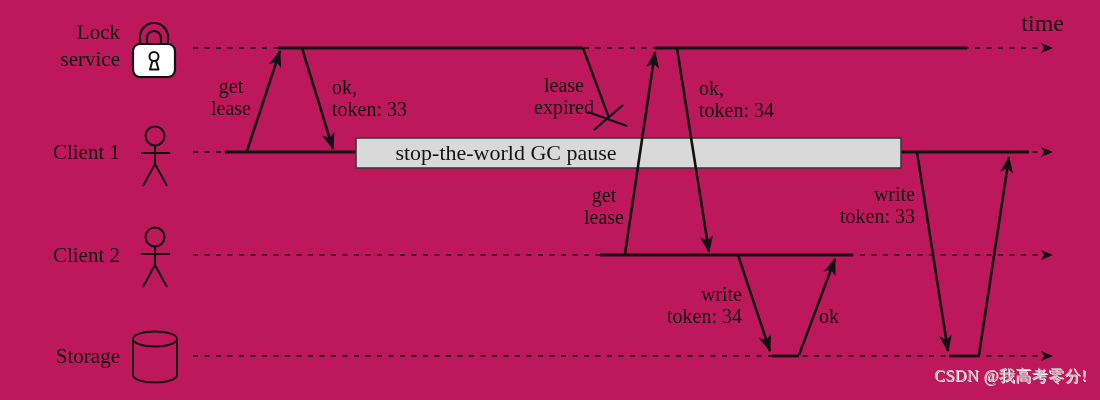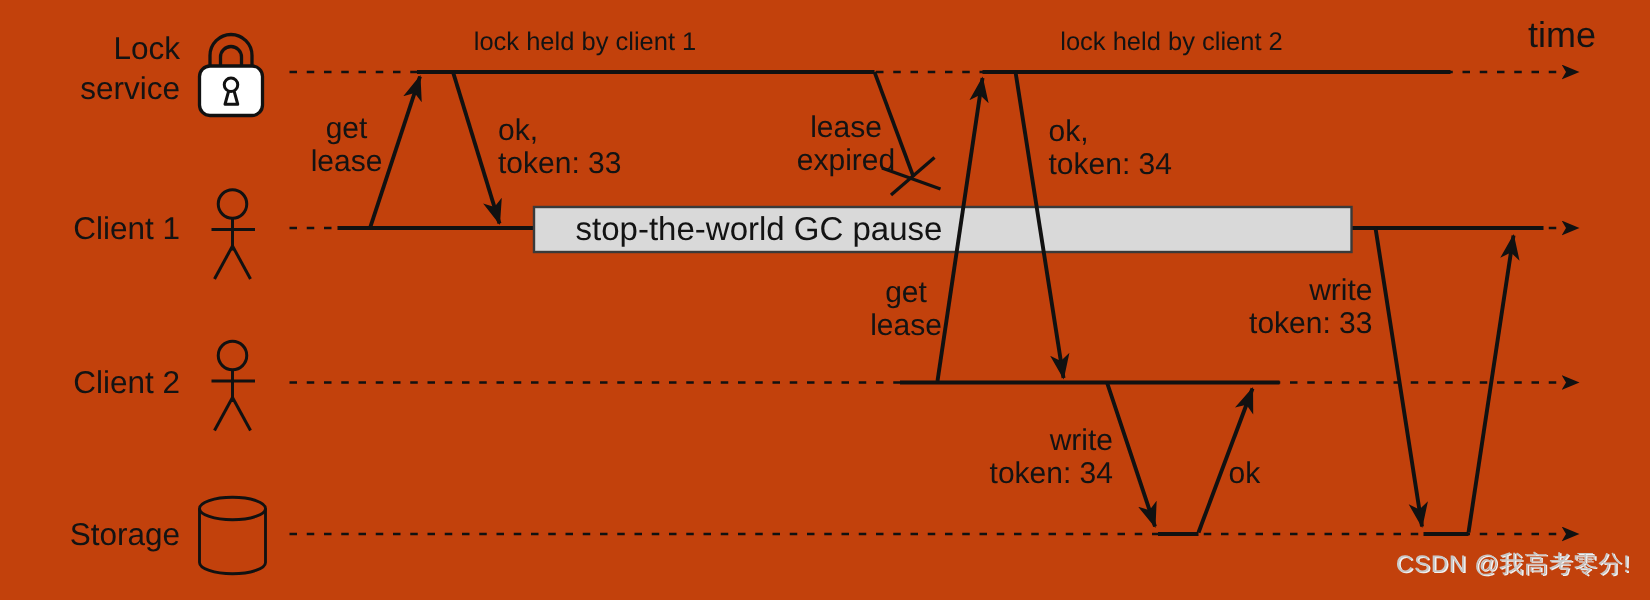--- a/index.html
+++ b/index.html
@@ -1,18 +1,18 @@
 <!DOCTYPE html>
 <html><head>
 <meta charset="utf-8">
 <style>
   html,body{margin:0;padding:0;background:#ffffff;}
   .stage{
     position:relative;width:1100px;height:400px;overflow:hidden;
-    background:#c2410c;font-family:Liberation Sans, sans-serif;color:#111;
+    background:#be185d;font-family:Liberation Serif, serif;color:#111;
   }
   .stage svg{position:absolute;left:0;top:0;}
   .lbl{position:absolute;white-space:pre-line;color:#131313;}
   .lane-label{font-size:21px;line-height:27px;text-align:right;width:130px;}
   .ann{font-size:20px;line-height:21.5px;}
   .ctr{text-align:center;}
   .rgt{text-align:right;}
   .title-ann{font-size:17px;}
   .time-label{font-size:24px;}
   .gc-label{font-size:22px;line-height:24px;text-align:center;width:280px;}
@@ -97,22 +97,20 @@
       <ellipse cx="155" cy="339" rx="22" ry="7.5"></ellipse>
     </g>
   </svg>
 
   <div class="lbl lane-label" style="right:980px;top:19px;">Lock
 service</div>
   <div class="lbl lane-label" style="right:980px;top:139px;">Client 1</div>
   <div class="lbl lane-label" style="right:980px;top:242px;">Client 2</div>
   <div class="lbl lane-label" style="right:980px;top:343px;">Storage</div>
 
-  <div class="lbl ann title-ann ctr" style="left:290px;width:200px;top:17px;">lock held by client 1</div>
-  <div class="lbl ann title-ann ctr" style="left:681px;width:200px;top:17px;">lock held by client 2</div>
   <div class="lbl time-label" style="right:36px;top:10px;">time</div>
 
   <div class="lbl ann ctr" style="left:191px;width:80px;top:76px;">get
 lease</div>
   <div class="lbl ann" style="left:332px;top:77px;">ok,
 token: 33</div>
   <div class="lbl ann ctr" style="left:514px;width:100px;top:75px;">lease
 expired</div>
   <div class="lbl ann ctr" style="left:564px;width:80px;top:185px;">get
 lease</div>

